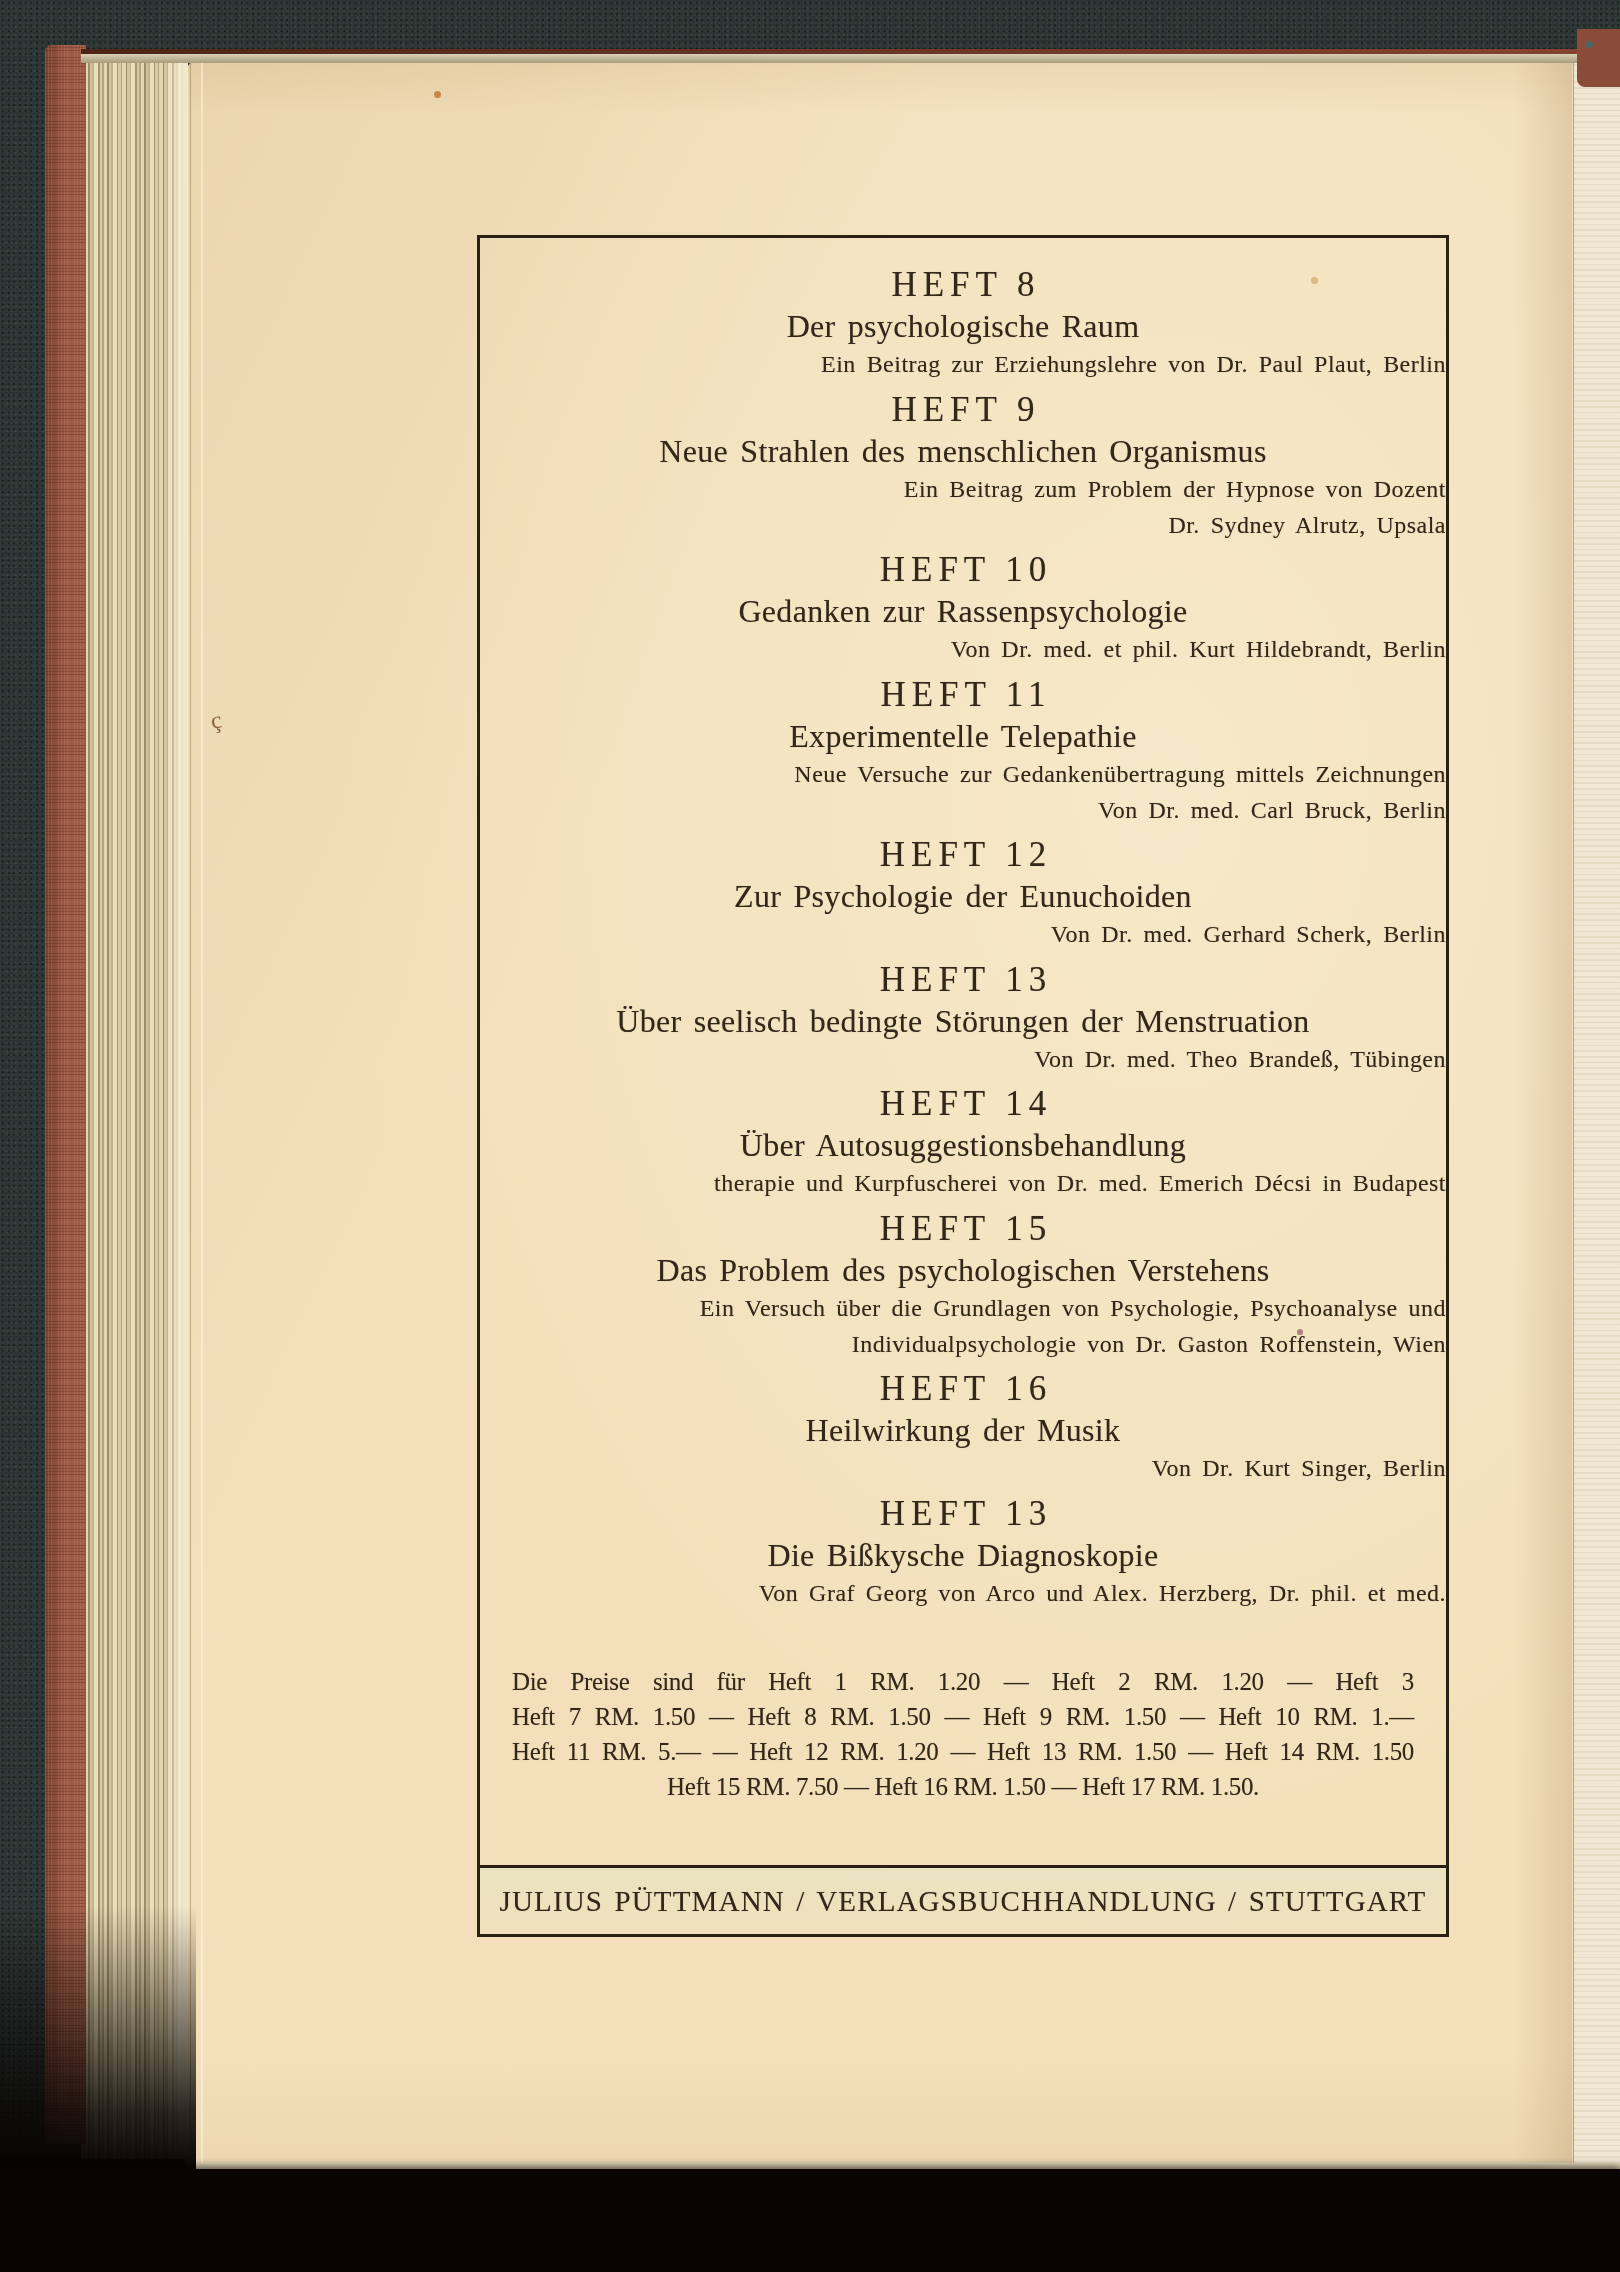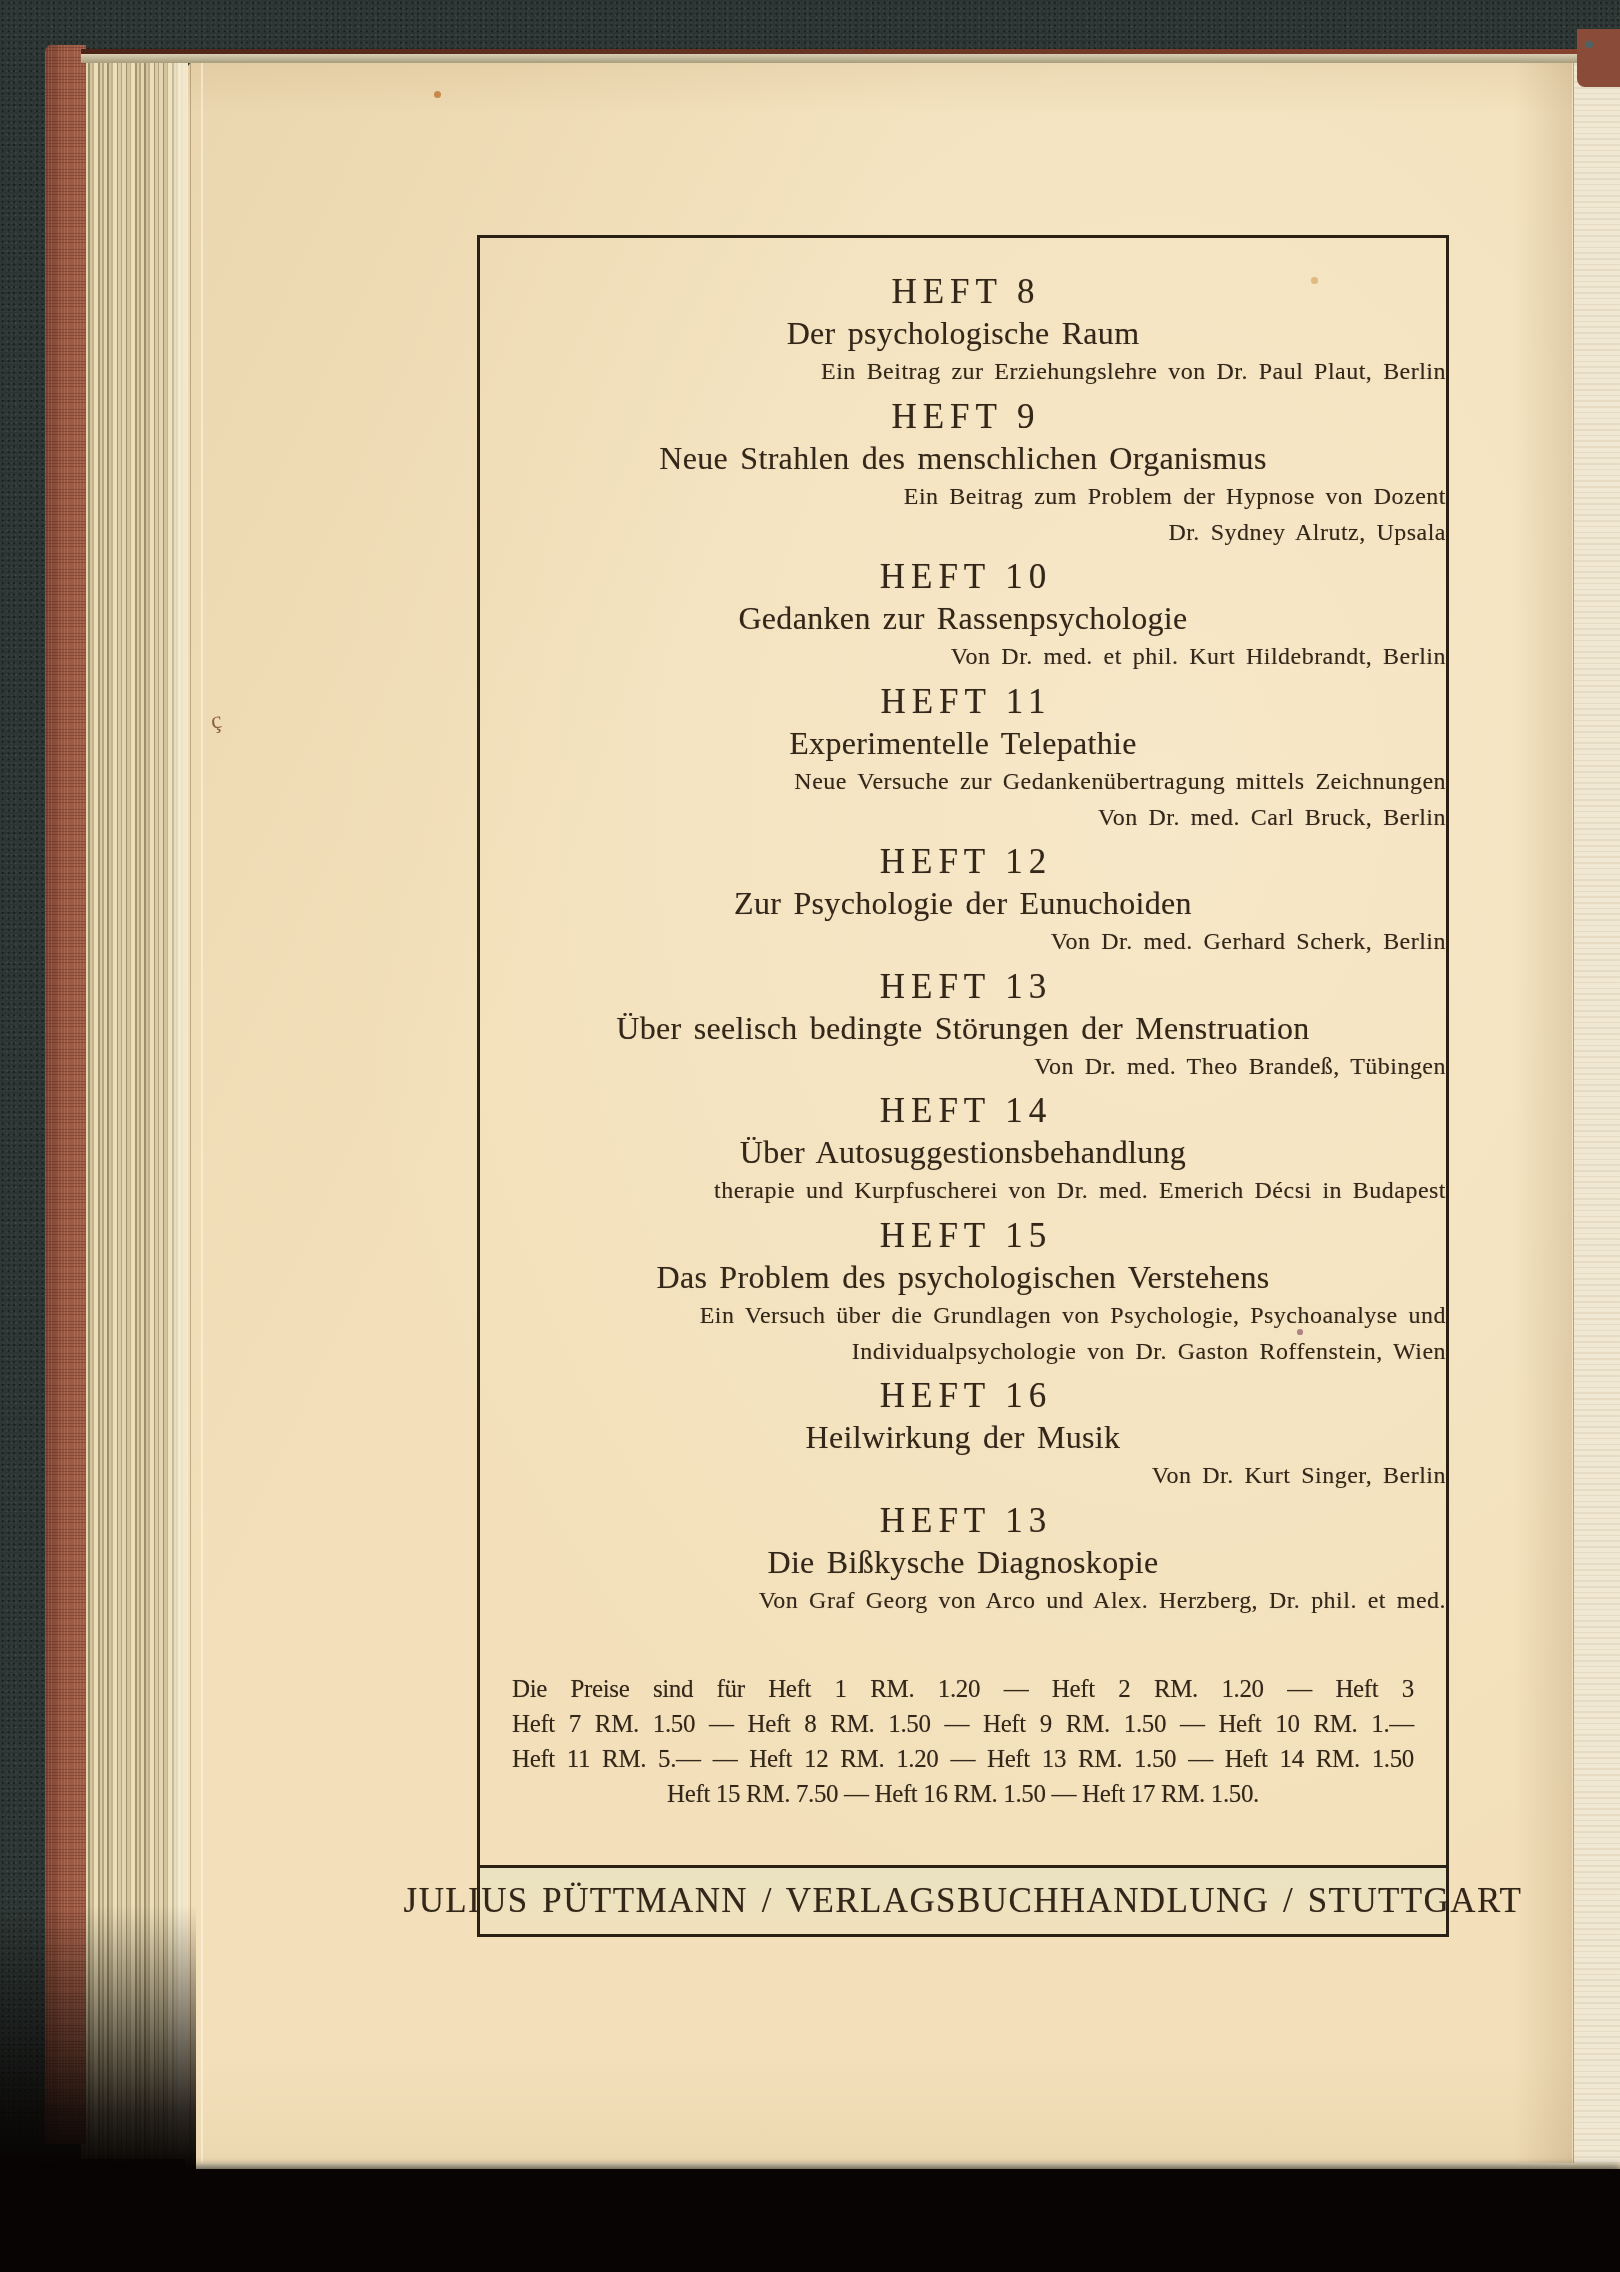--- a/index.html
+++ b/index.html
@@ -89,21 +89,21 @@
     background:#070403;
     box-shadow:0 -3.2px 8px rgba(7,4,3,.55);
   }
   
   .advert{
     position:absolute;left:477px;top:235px;width:972px;height:1702px;z-index:20;
     border:3.2px solid #2a2014;box-sizing:border-box;
     color:#33271a;text-align:center;
     text-shadow:0 0 0.8px rgba(51,39,26,.35);
   }
-  .advert .content{padding-top:33px;}
+  .advert .content{padding-top:26px;}
   .heft .heading{
     margin:6.5px 0 0 0;font-size:35px;line-height:41px;font-weight:400;
     letter-spacing:.17em;text-indent:.17em;
   }
   .heft:first-child .heading{margin-top:0;}
   .heft .title{
     margin-top:2px;font-size:32px;line-height:39px;
     letter-spacing:.01em;word-spacing:.12em;
   }
   .heft .subtitle{
@@ -113,21 +113,21 @@
   .prices{margin-top:53px;padding:0 32px;font-size:25px;line-height:35px;letter-spacing:-0.015em;}
   .price-line{text-align:justify;text-align-last:justify;}
   .price-line.center{text-align:left;text-align-last:center;}
   .pub-band{
     position:absolute;left:0;right:0;bottom:0;height:66px;
     border-top:3.2px solid #2a2014;
     display:flex;align-items:center;justify-content:center;
     background:linear-gradient(180deg, rgba(222,230,202,.45), rgba(222,230,202,.10));
   }
   .pub-band .imprint{
-    font-size:35px;letter-spacing:.04em;word-spacing:.10em;white-space:nowrap;
+    font-size:29px;letter-spacing:.04em;word-spacing:.10em;white-space:nowrap;
   }
   
   .speck{position:absolute;border-radius:50%;z-index:21;}
   .speck-orange{left:434px;top:91px;width:7.3px;height:7.3px;background:#c07a3a;opacity:.85;}
   .speck-amber{left:1311px;top:277px;width:6.5px;height:6.5px;background:#c8923f;opacity:.5;}
   .speck-purple{left:1297px;top:1329px;width:5.7px;height:5.7px;background:#8e5a68;opacity:.7;}
   .mark-c{
     position:absolute;left:211px;top:707px;z-index:21;
     font-size:24px;color:#7b4a28;opacity:.85;transform:rotate(-8deg);
   }

